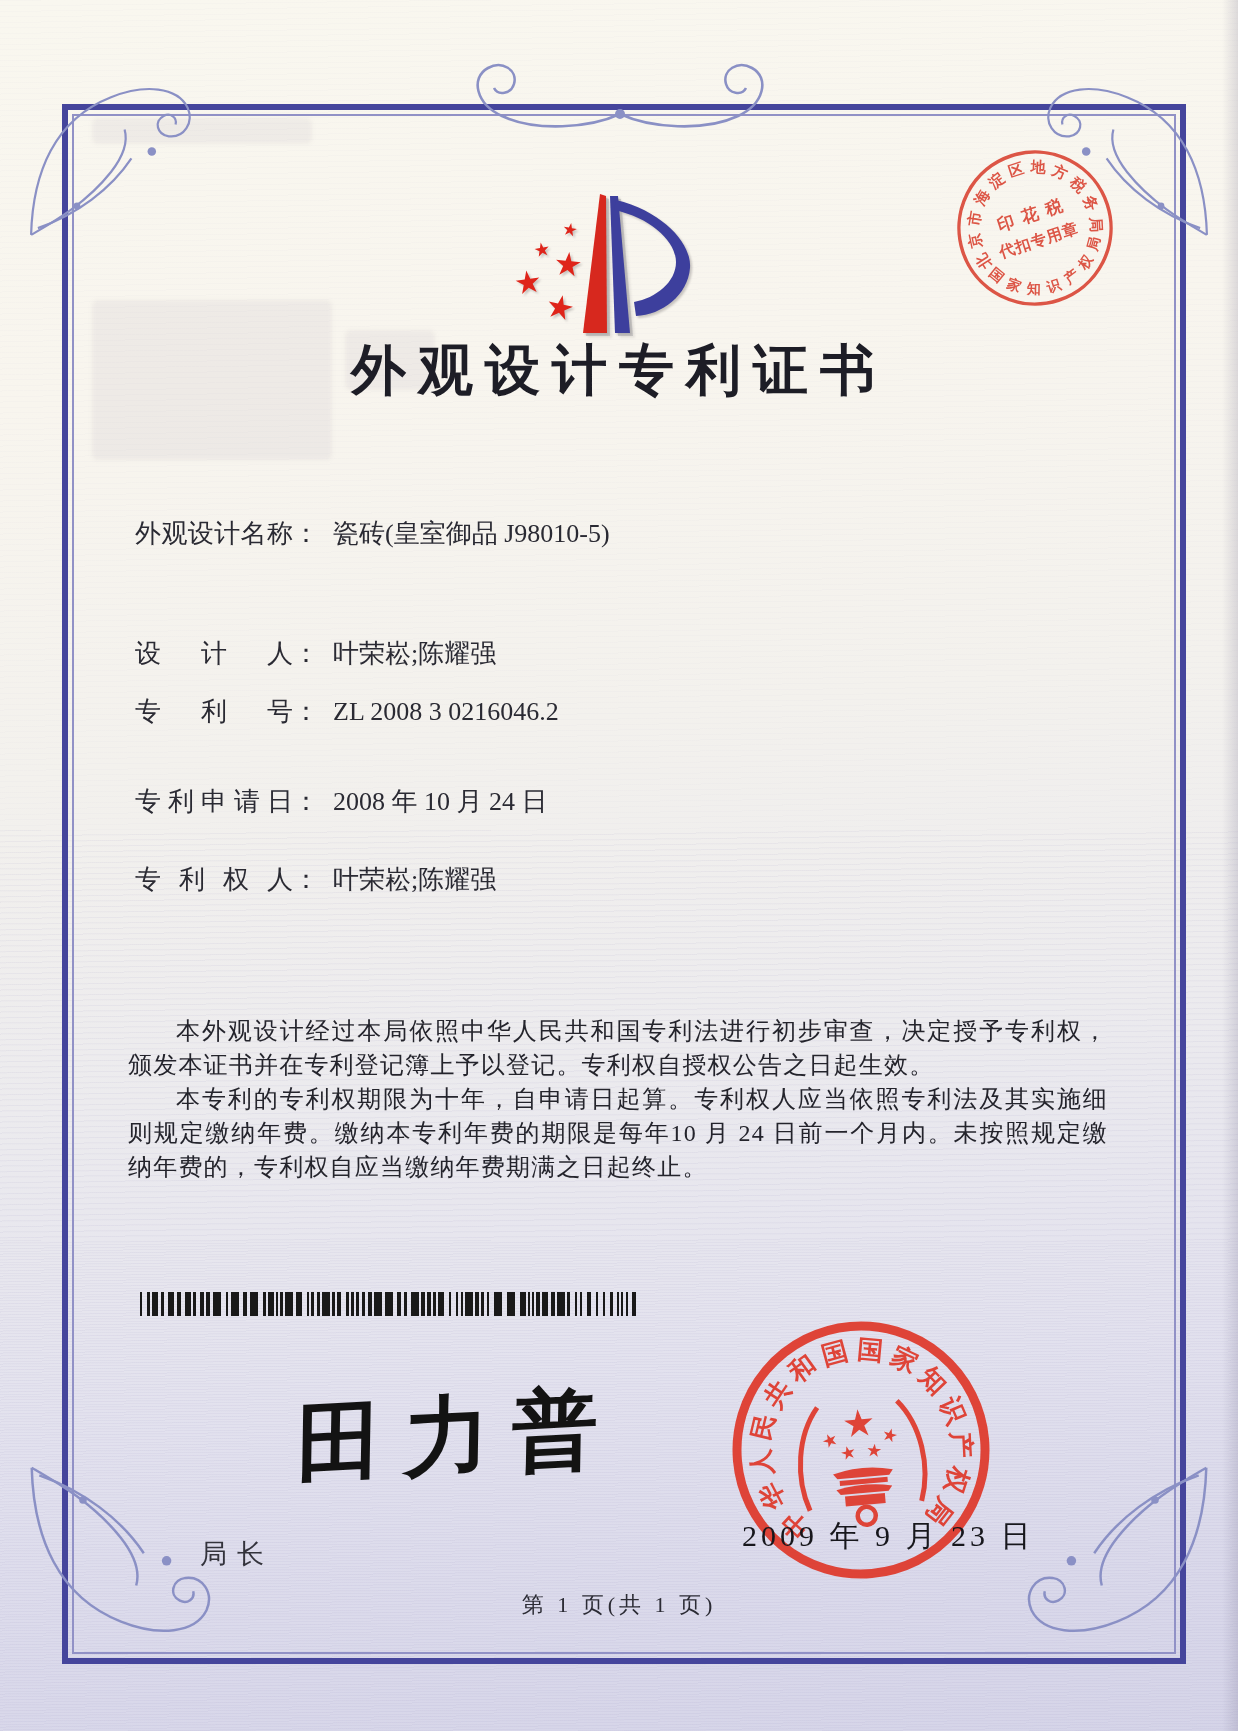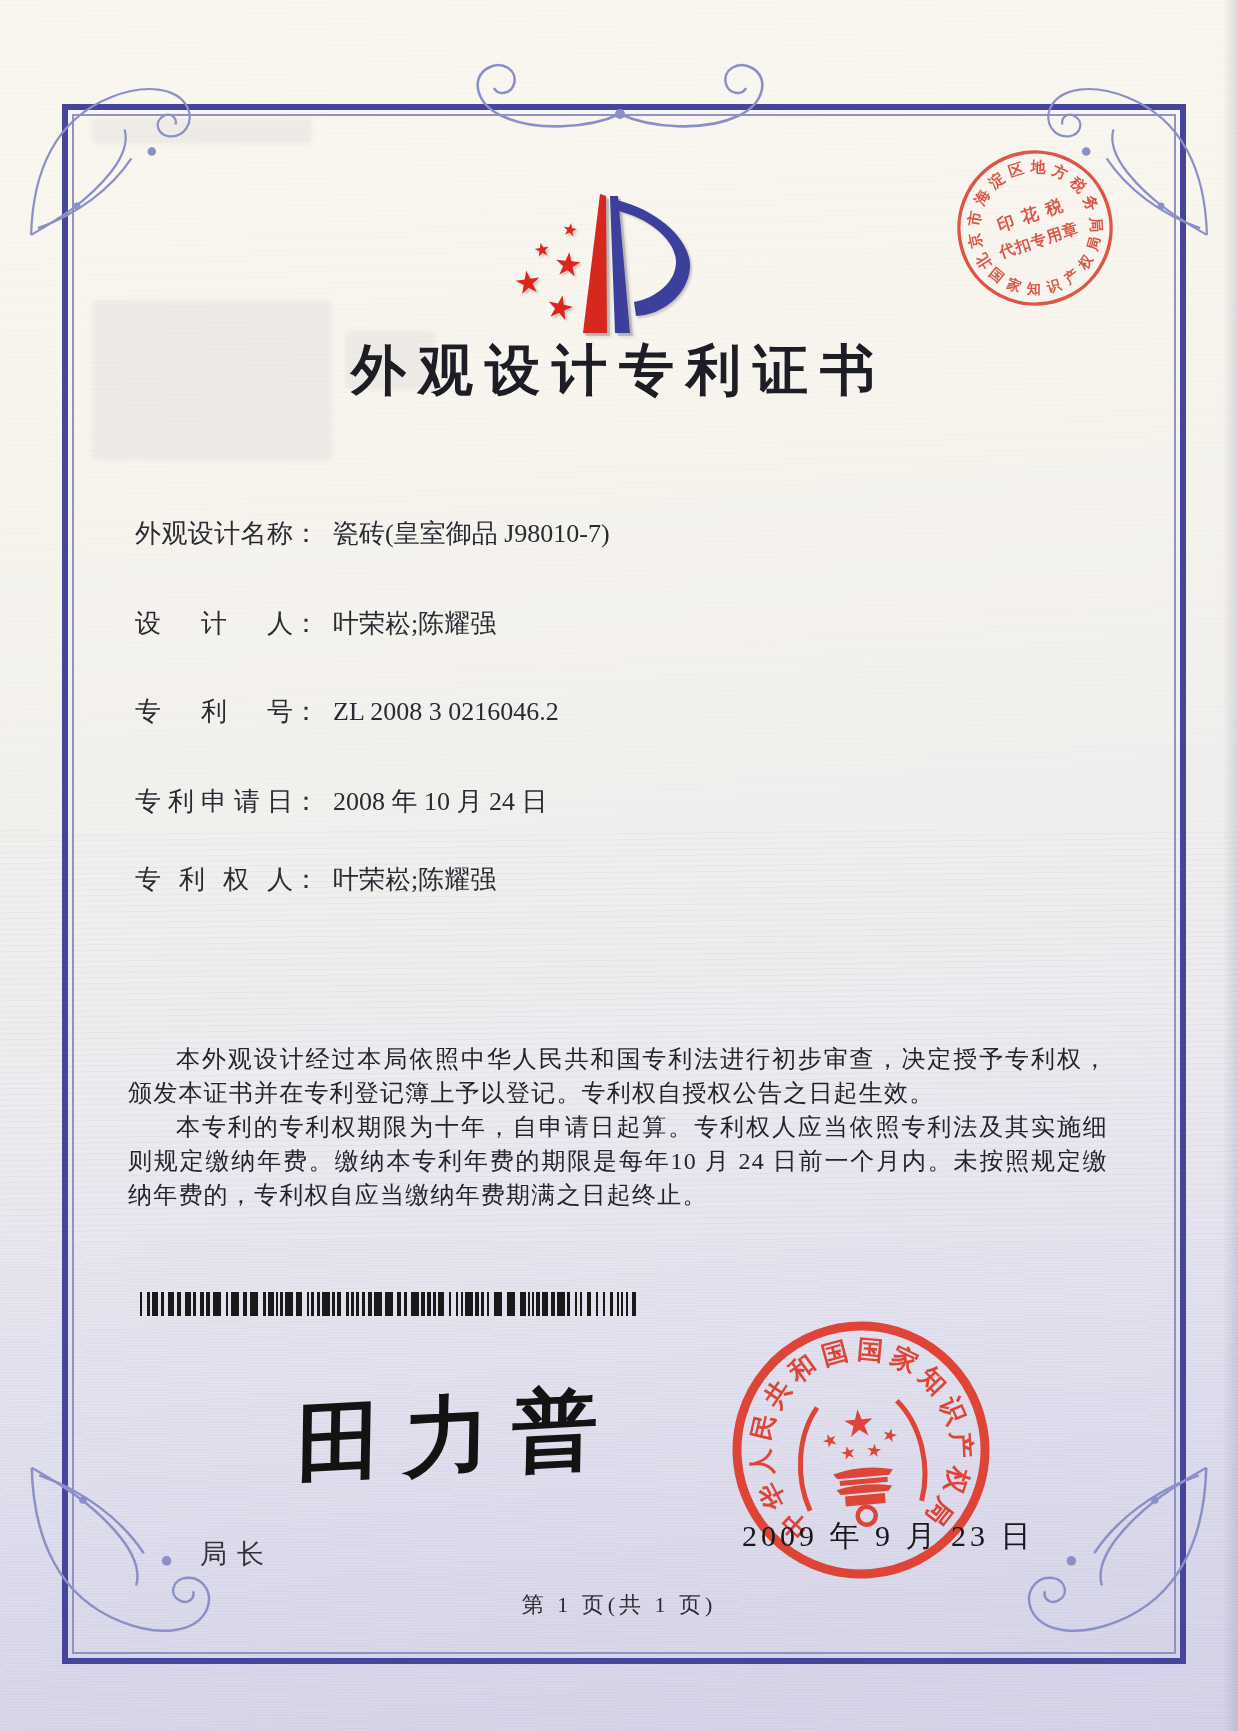--- a/index.html
+++ b/index.html
@@ -24,24 +24,24 @@
   .lace{position:absolute;color:#8a90c5;}
   .flip-h{transform:scaleX(-1);} .flip-v{transform:scaleY(-1);} .flip-hv{transform:scale(-1,-1);}
 
   .cert-no{position:absolute;left:95px;top:194px;font-size:26px;letter-spacing:3px;color:#2c2c38;}
   .title{position:absolute;left:0;width:1238px;top:334px;text-align:center;
     font-size:55px;font-weight:bold;letter-spacing:12px;color:#1d1d26;}
 
   .field{position:absolute;left:135px;font-size:26px;color:#2a2a33;white-space:nowrap;}
   .flabel{display:inline-block;width:158px;text-align:justify;text-align-last:justify;vertical-align:bottom;}
   .fcolon{display:inline-block;margin-right:14px;}
-  #f0{top:516px} #f1{top:606px} #f2{top:694px} #f3{top:784px} #f4{top:862px} #f5{top:952px}
+  #f0{top:516px} #f1{top:636px} #f2{top:694px} #f3{top:784px} #f4{top:862px} #f5{top:952px}
 
   .body-text{position:absolute;left:128px;top:1014px;width:980px;
-    font-size:24px;line-height:34px;letter-spacing:1.2px;text-align:justify;color:#24242c;margin-top:28px;}
+    font-size:24px;line-height:34px;letter-spacing:1.2px;text-align:justify;color:#24242c;}
   .body-text p{margin:0;text-indent:2em;}
 
   #barcode{position:absolute;left:140px;top:1292px;width:502px;height:24px;}
   #barcode i{position:absolute;top:0;bottom:0;background:#191919;}
 
   .sig-title{position:absolute;left:200px;top:1536px;font-size:27px;letter-spacing:10px;color:#33333c;}
   .sig-name{position:absolute;left:296px;top:1378px;font-size:86px;font-weight:700;letter-spacing:22px;
     color:#131313;transform:rotate(-3deg) skewX(-4deg);font-family:"Liberation Serif",serif;}
 
   .issue-date{position:absolute;left:742px;top:1516px;font-size:30px;letter-spacing:4px;color:#17171c;z-index:10;white-space:nowrap;}
@@ -150,21 +150,21 @@
       </g>
     <g fill="#d9402f">
       <text y="-8" text-anchor="middle" font-size="17" font-weight="bold" letter-spacing="2">印 花 税</text>
       <text y="18" text-anchor="middle" font-size="15.5" font-weight="bold" letter-spacing="1">代扣专用章</text>
     </g>
   </svg>
 
   <div class="title">外观设计专利证书</div>
 
   <div class="field" id="f0">
-    <span class="flabel">外观设计名称</span><span class="fcolon">：</span><span>瓷砖(皇室御品 J98010-7)</span>
+    <span class="flabel">外观设计名称</span><span class="fcolon">：</span><span>瓷砖(皇室御品 J98010-5)</span>
   </div>
   <div class="field" id="f1">
     <span class="flabel">设计人</span><span class="fcolon">：</span><span>叶荣崧;陈耀强</span>
   </div>
   <div class="field" id="f2">
     <span class="flabel">专利号</span><span class="fcolon">：</span><span>ZL 2008 3 0216046.2</span>
   </div>
   <div class="field" id="f3">
     <span class="flabel">专利申请日</span><span class="fcolon">：</span><span>2008 年 10 月 24 日</span>
   </div>

